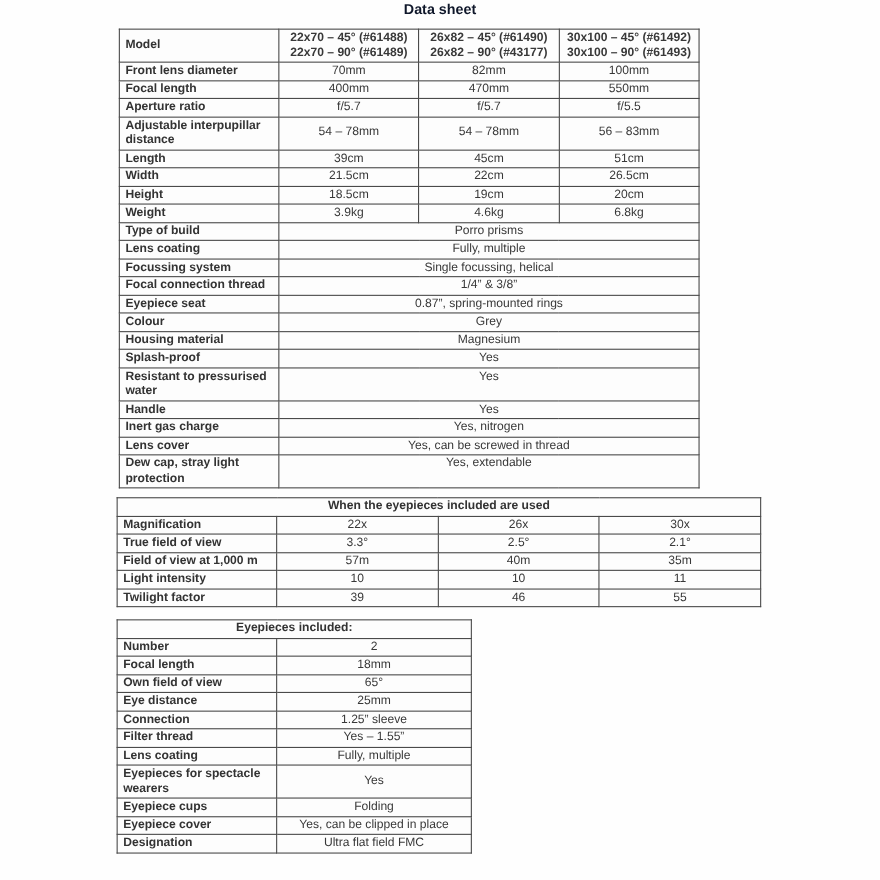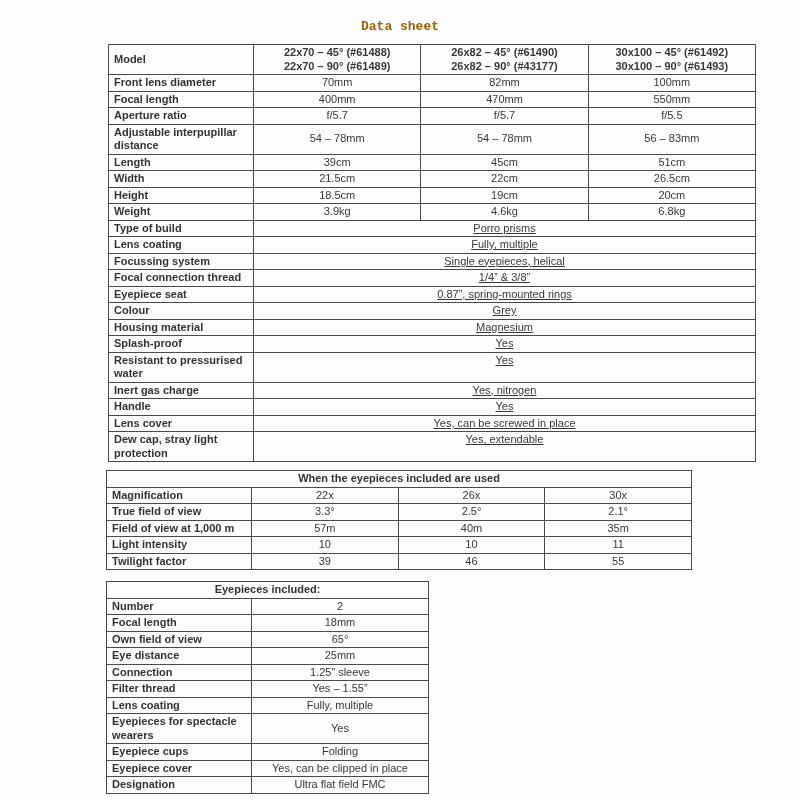--- a/index.html
+++ b/index.html
@@ -8,47 +8,46 @@
     width: 800px; height: 800px;
     background: #fefefe;
     overflow: hidden;
   }
   body {
     font-family: "Liberation Sans", sans-serif;
     color: #383838;
   }
   .sheet { position: relative; width: 800px; height: 800px; }
   .page-title {
-    padding-top: 19px;
+    padding-top: 1px;
     width: 100%;
     text-align: center;
     font-weight: bold;
     font-size: 13px;
     line-height: 16px;
-    color: #a16207;
-    font-family: Liberation Mono, monospace;
+    color: #0f172a;
   }
   table.tbl {
     border-collapse: collapse;
     table-layout: fixed;
     background: #fefefe;
   }
-  .t1 { margin: 9px 0 0 108px;  width: 648px; }
+  .t1 { margin: 9px 0 0 108px;  width: 528px; }
   .t2 { margin: 8px 0 0 106px;  width: 586px; }
   .t3 { margin: 11px 0 0 106px; width: 322px; }
   td {
     border: 1px solid #4a4a4a;
     padding: 1px 5px;
     font-size: 11px;
     line-height: 13.5px;
     background: #fdfdfd;
   }
   td.label  { font-weight: bold; text-align: left; vertical-align: middle; color: #333333; }
   td.value  { text-align: center; vertical-align: middle; }
-  td.span-val { vertical-align: top; text-decoration: underline; }
+  td.span-val { vertical-align: top; }
   td.model  { font-weight: bold; }
   td.tbl-title { font-weight: bold; text-align: center; color: #333333; margin-left: 33px; }
   col.c-label { width: 145px; }
   col.c-val3  { width: 177px; }
 </style>
 </head>
 <body>
 
 <div class="sheet">
 
@@ -128,21 +127,21 @@
         <tr>
           <td class="label">Type of build</td>
           <td class="value span-val" colspan="3">Porro prisms</td>
         </tr>
         <tr>
           <td class="label">Lens coating</td>
           <td class="value span-val" colspan="3">Fully, multiple</td>
         </tr>
         <tr>
           <td class="label">Focussing system</td>
-          <td class="value span-val" colspan="3">Single eyepieces, helical</td>
+          <td class="value span-val" colspan="3">Single focussing, helical</td>
         </tr>
         <tr>
           <td class="label">Focal connection thread</td>
           <td class="value span-val" colspan="3">1/4” &amp; 3/8”</td>
         </tr>
         <tr>
           <td class="label">Eyepiece seat</td>
           <td class="value span-val" colspan="3">0.87”, spring-mounted rings</td>
         </tr>
         <tr>
@@ -155,30 +154,30 @@
         </tr>
         <tr>
           <td class="label">Splash-proof</td>
           <td class="value span-val" colspan="3">Yes</td>
         </tr>
         <tr>
           <td class="label">Resistant to pressurised water</td>
           <td class="value span-val" colspan="3">Yes</td>
         </tr>
         <tr>
+          <td class="label">Handle</td>
+          <td class="value span-val" colspan="3">Yes</td>
+        </tr>
+        <tr>
           <td class="label">Inert gas charge</td>
           <td class="value span-val" colspan="3">Yes, nitrogen</td>
         </tr>
         <tr>
-          <td class="label">Handle</td>
-          <td class="value span-val" colspan="3">Yes</td>
-        </tr>
-        <tr>
           <td class="label">Lens cover</td>
-          <td class="value span-val" colspan="3">Yes, can be screwed in place</td>
+          <td class="value span-val" colspan="3">Yes, can be screwed in thread</td>
         </tr>
         <tr>
           <td class="label">Dew cap, stray light protection</td>
           <td class="value span-val" colspan="3">Yes, extendable</td>
         </tr>
       </tbody>
   </table>
 
   <table class="tbl t2">
     <colgroup>

